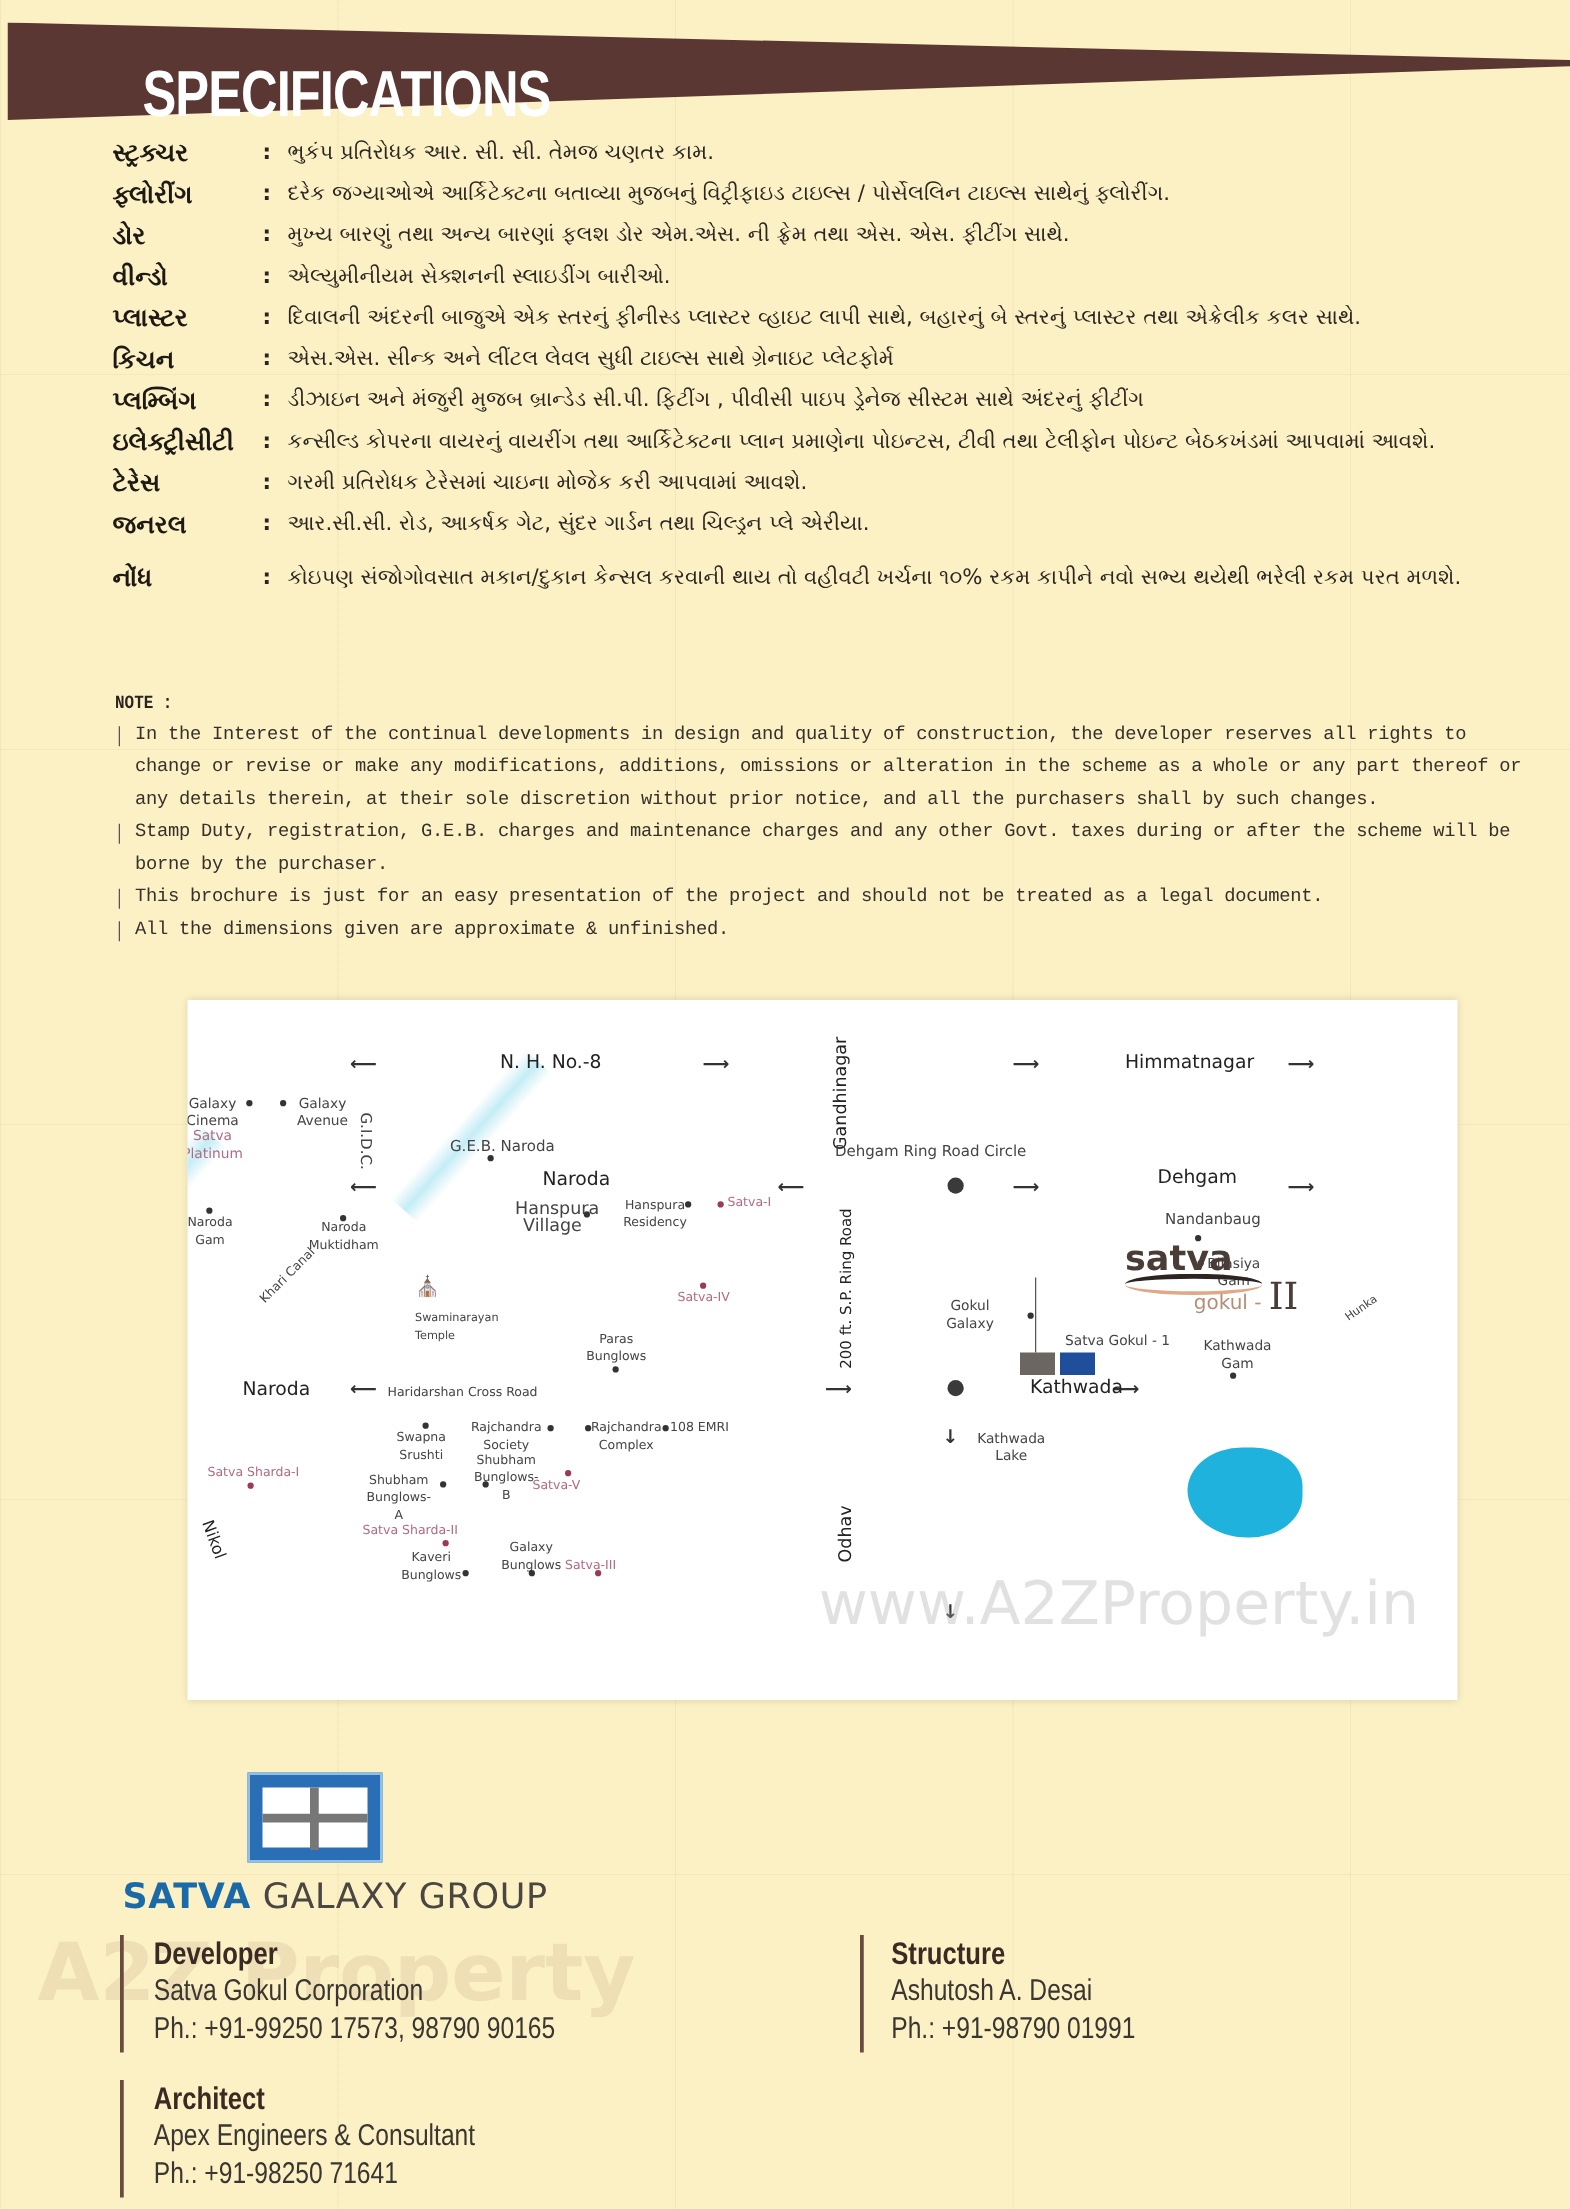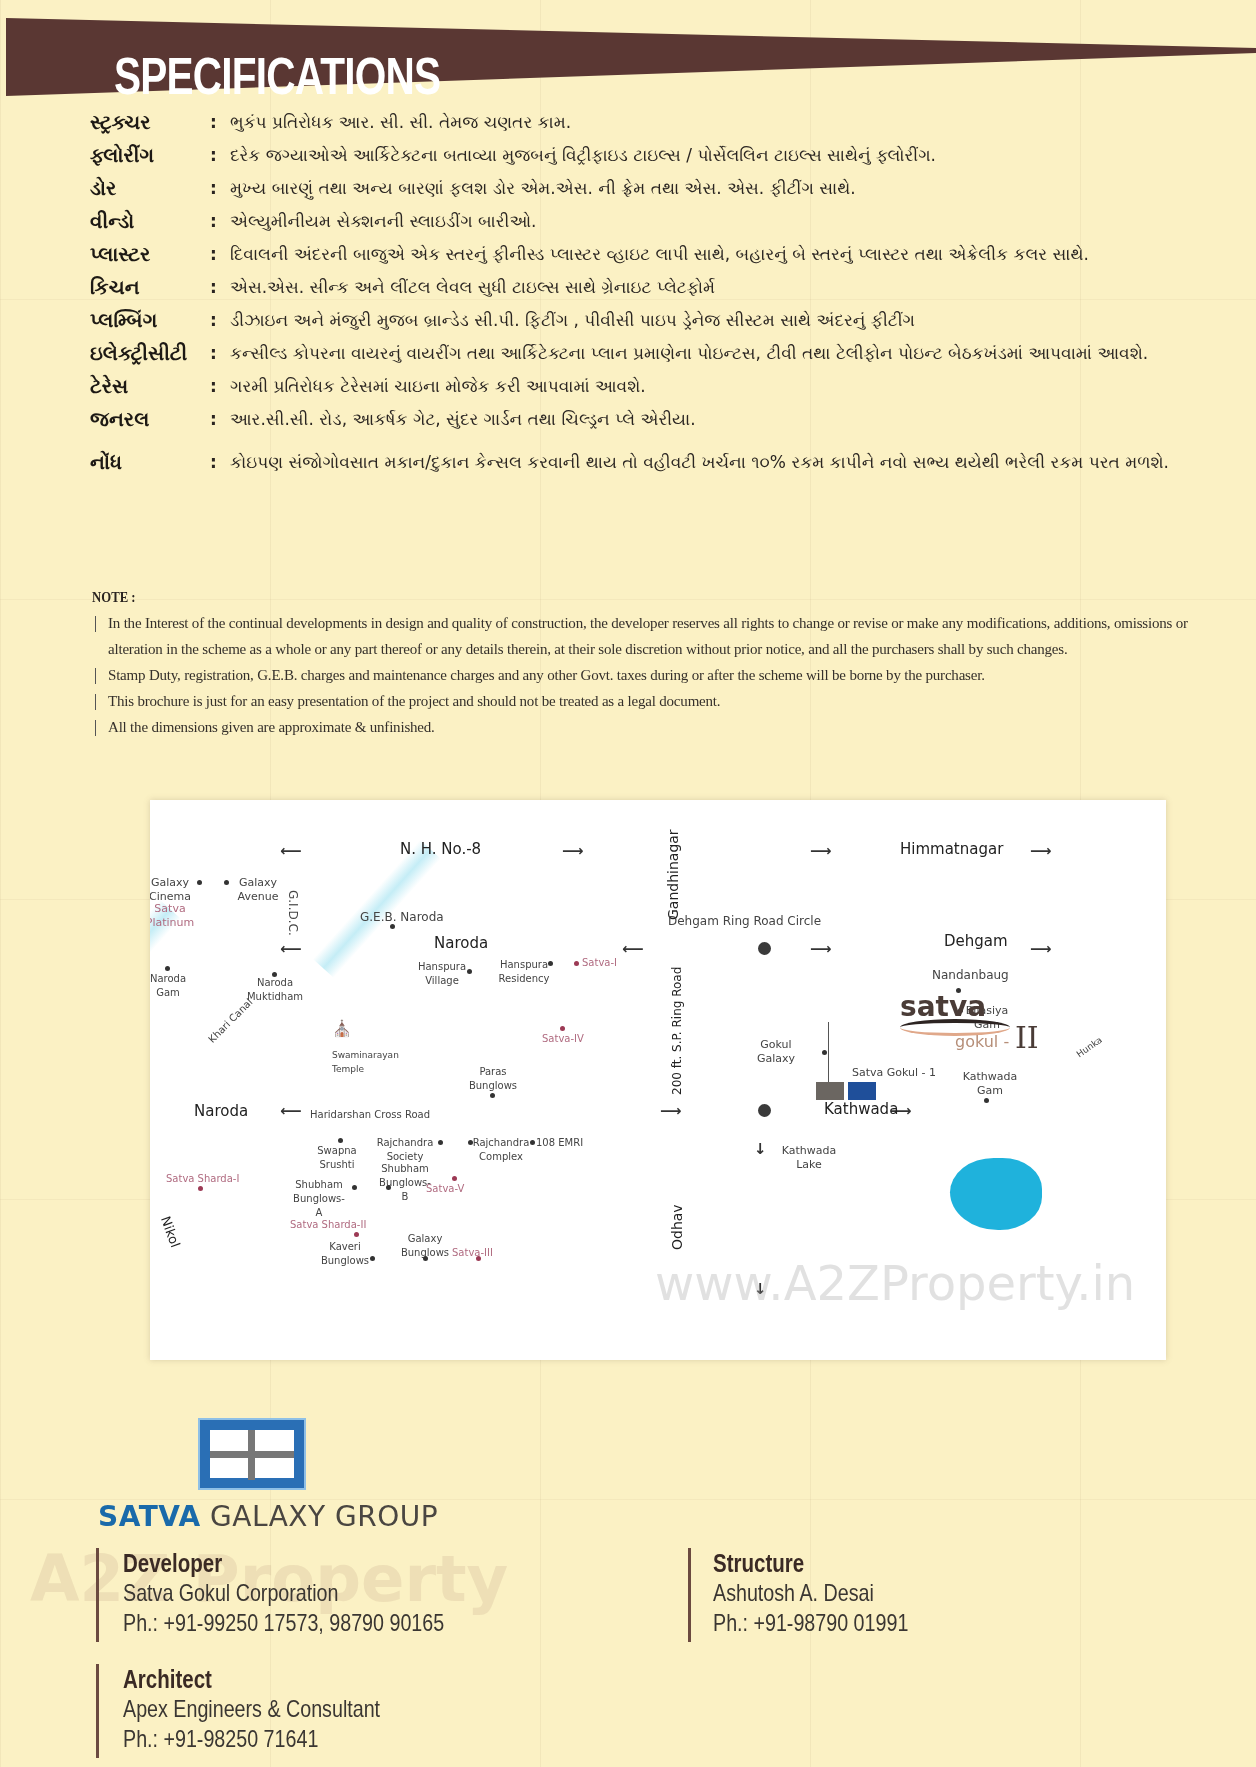--- a/index.html
+++ b/index.html
@@ -22,21 +22,21 @@
     font-family: "Liberation Sans", sans-serif; font-weight: bold;
     font-size: 52px; color: #ffffff; letter-spacing: -1px;
     transform: scaleX(0.78); transform-origin: left top;
   }
   .specs { position: absolute; left: 90px; top: 108px; width: 1140px; }
   .spec-row { display: flex; font-size: 17px; line-height: 29px; margin-bottom: 4px; }
   .spec-label { width: 120px; font-weight: bold; font-size: 20px; color: #1d1914; flex: none; }
   .spec-colon { width: 20px; flex: none; font-weight: bold; }
   .spec-text { flex: 1; color: #2b2622; }
   .spec-row.gap { margin-top: 14px; }
-  .note { position: absolute; left: 92px; top: 589px; width: 1140px; font-family: Liberation Serif, serif; }
+  .note { position: absolute; left: 92px; top: 554px; width: 1140px; font-family: Liberation Mono, monospace; }
   .note-title { font-weight: bold; font-size: 15px; margin-bottom: 4px; transform: scaleX(0.85); transform-origin: left; }
   .note-item { position: relative; padding-left: 16px; font-size: 15px; line-height: 26px; color: #35302b; letter-spacing: -0.2px; }
   .note-item::before { content: ""; position: absolute; left: 3px; top: 6px; width: 1px; height: 16px; background: #555; }
   .map {
     position: absolute; left: 150px; top: 800px; width: 1016px; height: 560px;
     background: #ffffff; box-shadow: 0 0 6px rgba(120,100,80,0.25);
     font-family: "DejaVu Sans", sans-serif; overflow: hidden;
   }
   .ml { position: absolute; font-size: 11px; color: #444; text-align: center; line-height: 14px; white-space: nowrap; }
   .ml.big { font-size: 15px; color: #222; }
@@ -157,21 +157,21 @@
   <div class="arrow" style="left:510px; top:302px;">⟶</div>
   <div class="arrow" style="left:740px; top:302px;">⟶</div>
   <div class="arrow" style="left:604px; top:340px;">↓</div>
   <div class="arrow" style="left:604px; top:480px;">↓</div>
 
   <div class="ml big" style="left:250px; top:42px;">N. H. No.-8</div>
   <div class="ml big" style="left:750px; top:42px;">Himmatnagar</div>
   <div class="ml vert" style="left:516px; top:120px;">Gandhinagar</div>
   <div class="ml" style="left:518px; top:114px; font-size:12px;">Dehgam Ring Road Circle</div>
   <div class="dot big" style="left:608px; top:142px;"></div>
-  <div class="ml big" style="left:794px; top:134px;">Dehgam</div>
+  <div class="ml big" style="left:776px; top:134px;">Dehgam</div>
   <div class="ml big" style="left:284px; top:136px;">Naroda</div>
   <div class="ml vert" style="left:520px; top:295px; font-size:12px;">200 ft. S.P. Ring Road</div>
   <div class="dot big" style="left:608px; top:304px;"></div>
   <div class="ml big" style="left:674px; top:302px;">Kathwada</div>
   <div class="ml big" style="left:44px; top:304px;">Naroda</div>
   <div class="ml" style="left:160px; top:308px; font-size:10px;">Haridarshan Cross Road</div>
   <div class="ml vert" style="left:520px; top:450px;">Odhav</div>
   <div class="ml" style="left:150px; top:90px; transform:rotate(90deg); transform-origin:left top; font-size:12px;">G.I.D.C.</div>
   <div class="ml" style="left:52px; top:214px; transform:rotate(-45deg); font-size:10px;">Khari Canal</div>
   <div class="ml" style="left:4px; top:425px; transform:rotate(70deg); font-size:13px; color:#222;">Nikol</div>
@@ -181,21 +181,21 @@
   <div class="dot" style="left:47px; top:80px;"></div>
   <div class="dot" style="left:74px; top:80px;"></div>
   <div class="ml" style="left:78px; top:76px; width:60px; white-space:normal;">Galaxy Avenue</div>
   <div class="ml pink" style="left:-10px; top:102px; width:60px; white-space:normal;">Satva Platinum</div>
   <div class="ml" style="left:210px; top:110px; font-size:12px;">G.E.B. Naroda</div>
   <div class="dot" style="left:240px; top:124px;"></div>
   <div class="dot" style="left:15px; top:166px;"></div>
   <div class="ml" style="left:-12px; top:172px; width:60px; white-space:normal; font-size:10px;">Naroda Gam</div>
   <div class="dot" style="left:122px; top:172px;"></div>
   <div class="ml" style="left:90px; top:176px; width:70px; white-space:normal; font-size:10px;">Naroda Muktidham</div>
-  <div class="ml" style="left:262px; top:160px; width:60px; white-space:normal; font-size:10px;">Hanspura Village</div>
+  <div class="ml" style="left:262px; top:160px; width:60px; white-space:normal; font-size:14px;">Hanspura Village</div>
   <div class="dot" style="left:317px; top:169px;"></div>
   <div class="ml" style="left:344px; top:158px; width:60px; white-space:normal; font-size:10px;">Hanspura Residency</div>
   <div class="dot" style="left:398px; top:161px;"></div>
   <div class="dot pink" style="left:424px; top:161px;"></div>
   <div class="ml pink" style="left:432px; top:156px; font-size:10px;">Satva-I</div>
   <div class="dot pink" style="left:410px; top:226px;"></div>
   <div class="ml pink" style="left:392px; top:232px; font-size:10px;">Satva-IV</div>
   <div class="ml" style="left:182px; top:222px; font-size:16px; color:#333;">⛪</div>
   <div class="ml" style="left:182px; top:248px; width:70px; white-space:normal; font-size:9px; text-align:left;">Swaminarayan Temple</div>
   <div class="ml" style="left:318px; top:265px; width:50px; white-space:normal; font-size:10px;">Paras Bunglows</div>

